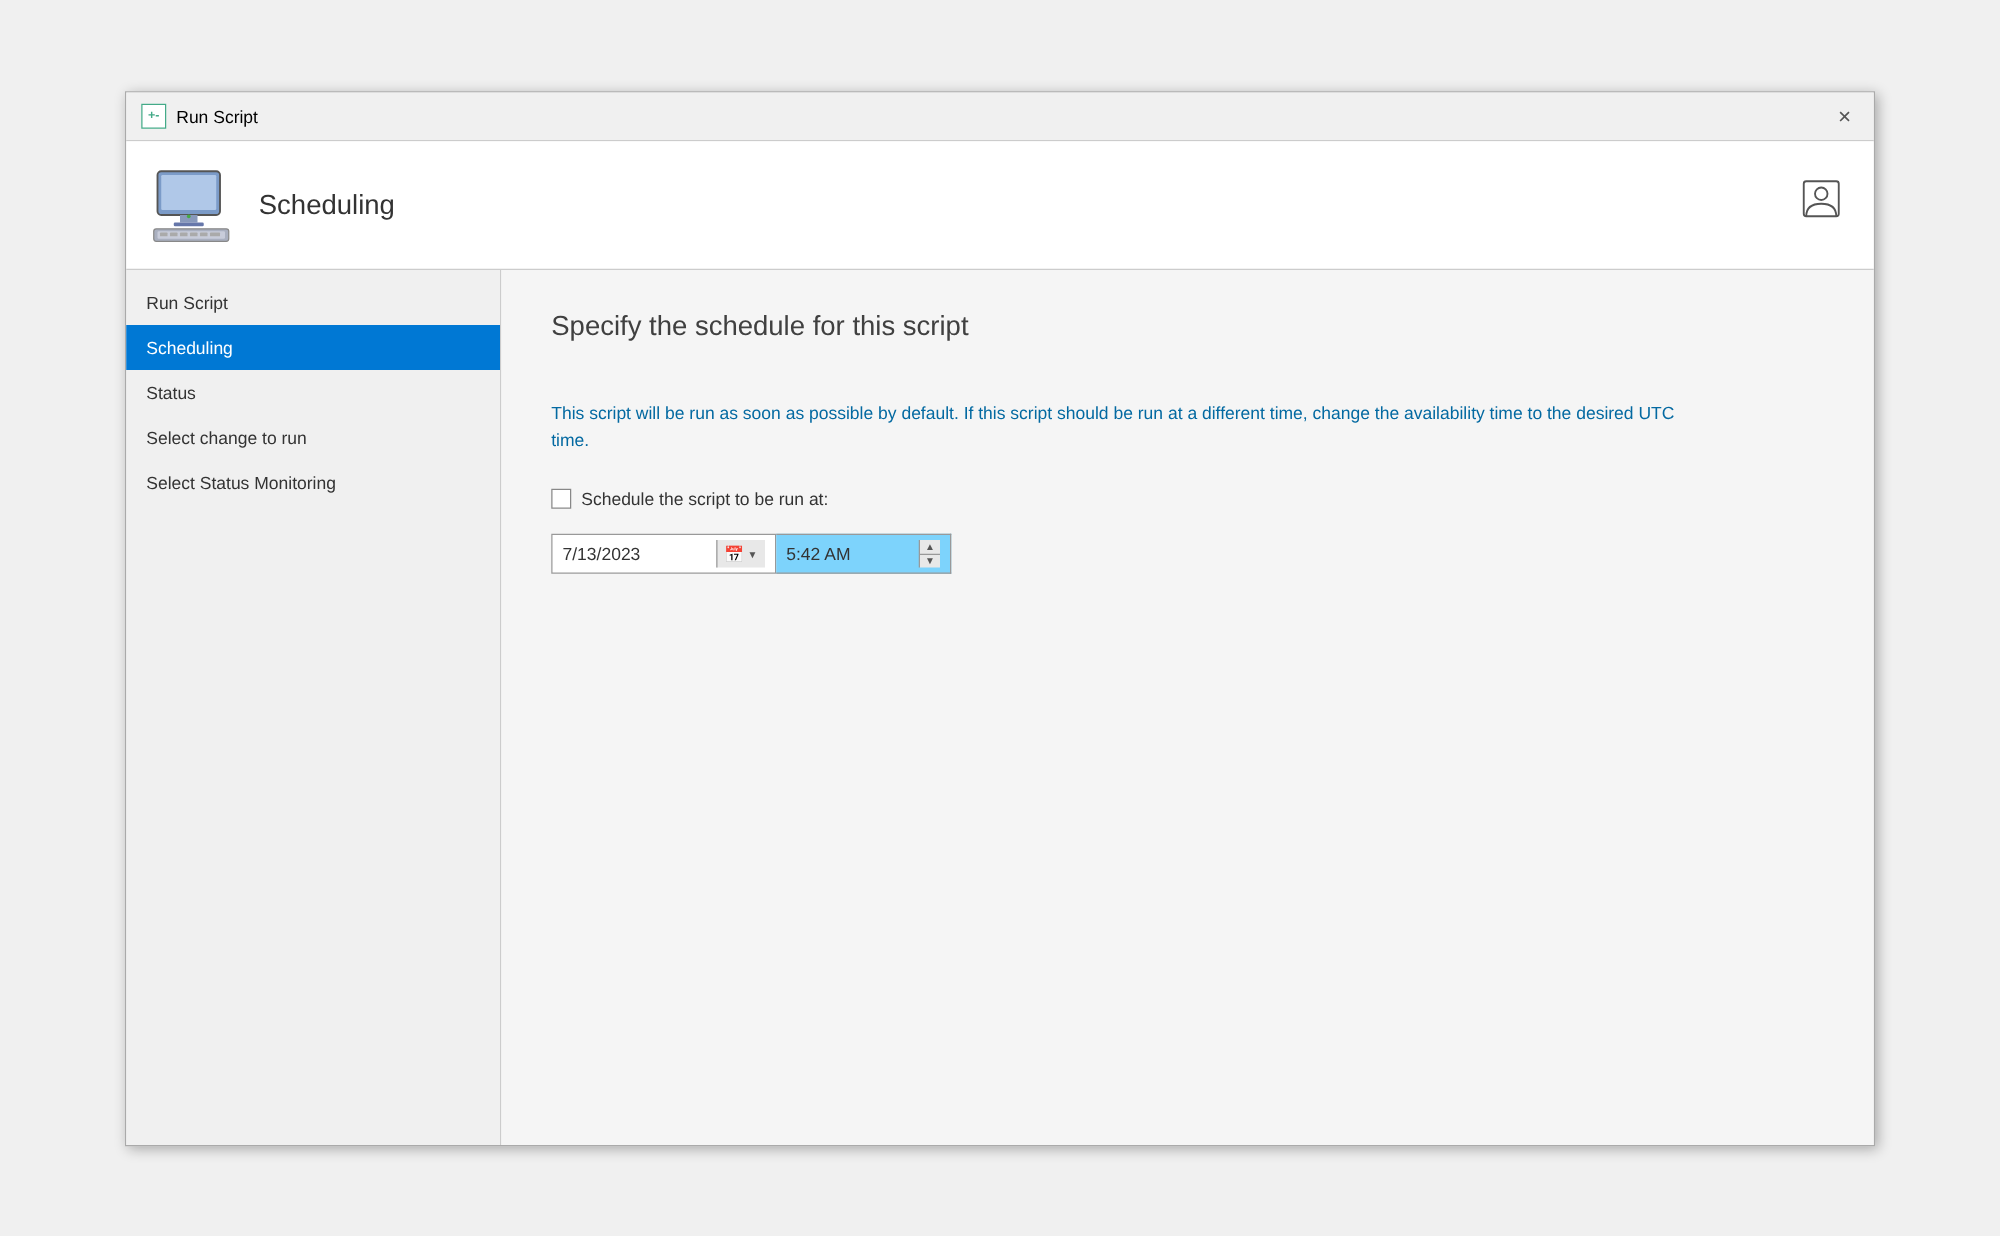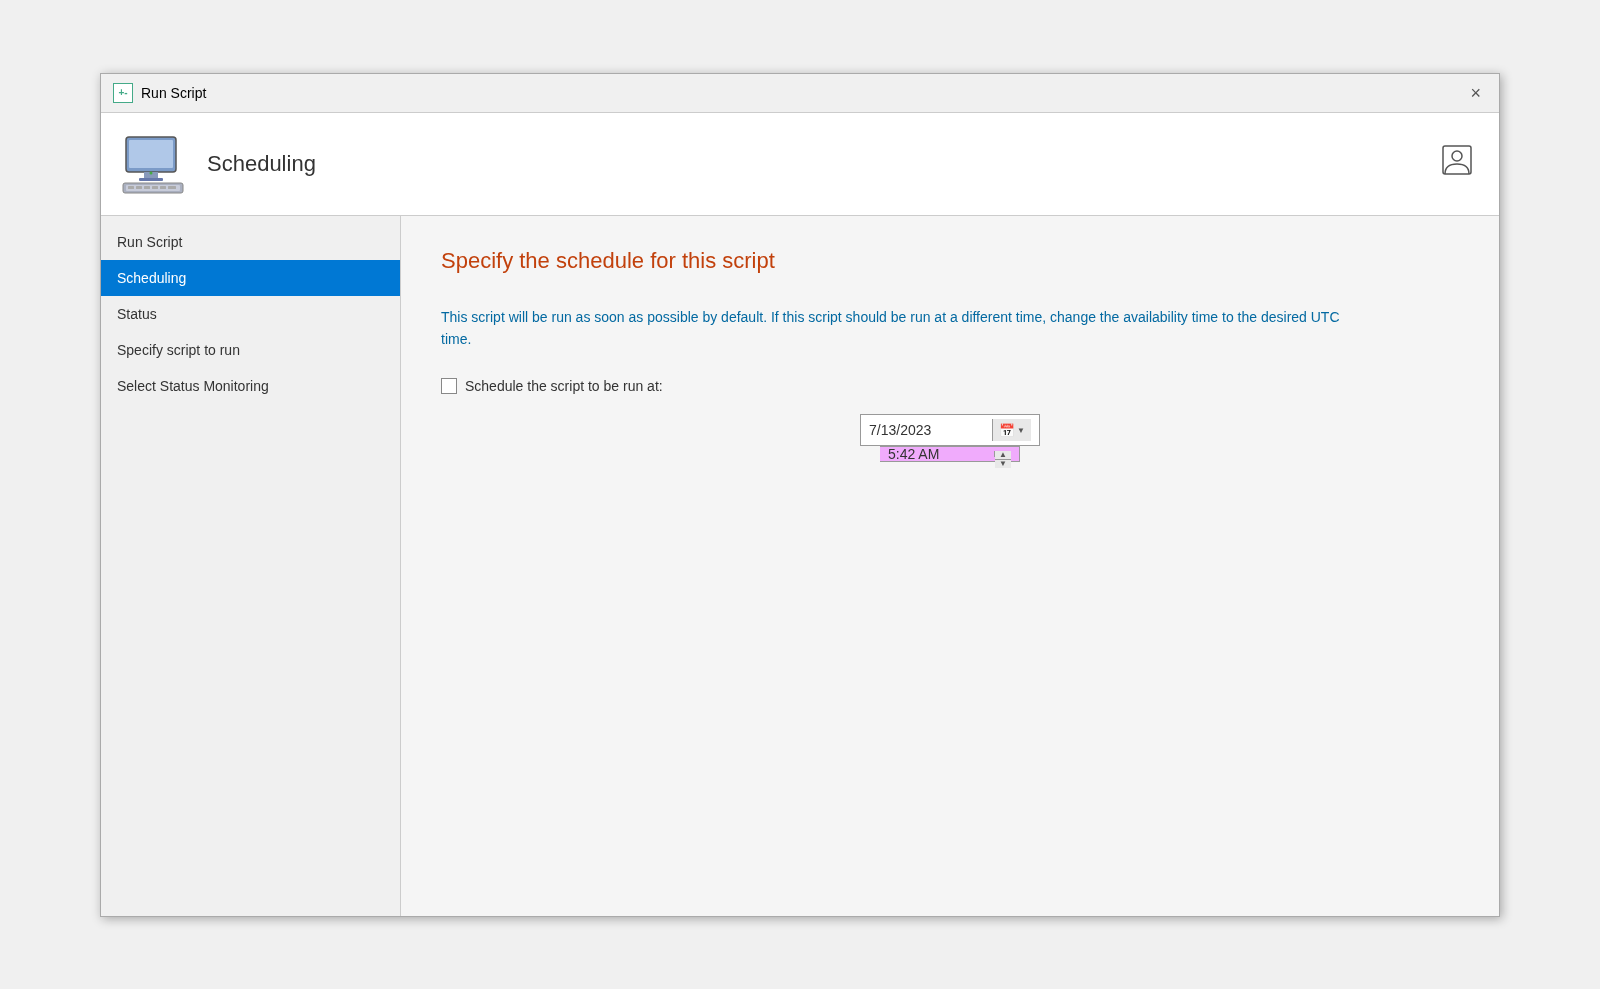--- a/index.html
+++ b/index.html
@@ -127,23 +127,23 @@
 
     
     .content-panel {
       flex: 1;
       background: #f5f5f5;
       padding: 32px 40px;
     }
 
     .content-heading {
       font-size: 22px;
-      color: #c2410c;
+      color: #404040;
       font-weight: normal;
-      margin-bottom: 32px;
+      margin-bottom: 45px;
     }
 
     .description-text {
       font-size: 14px;
       color: #0369a1;
       line-height: 1.6;
       margin-bottom: 28px;
       max-width: 900px;
     }
 
@@ -172,23 +172,22 @@
       line-height: 14px;
     }
 
     .schedule-label {
       font-size: 14px;
       color: #333;
     }
 
     .datetime-row {
       display: flex;
-      align-items: center;
+      align-items: flex-end;
       gap: 0;
-      flex-direction: column;
     }
 
     .date-field {
       display: flex;
       align-items: center;
       background: #fff;
       border: 1px solid #999;
       padding: 4px 8px;
       font-size: 14px;
       color: #333;
@@ -217,28 +216,28 @@
     }
 
     .dropdown-arrow {
       font-size: 8px;
       color: #555;
     }
 
     .time-field {
       display: flex;
       align-items: center;
-      background: #f0abfc;
+      background: #7dd3fc;
       border: 1px solid #999;
       border-left: none;
       padding: 4px 8px;
       font-size: 14px;
       color: #333;
       min-width: 140px;
-      height: 16px;
+      height: 32px;
     }
 
     .time-value {
       flex: 1;
     }
 
     .time-spinner {
       display: flex;
       flex-direction: column;
       border-left: 1px solid #999;
@@ -320,21 +319,21 @@
       <div class="sidebar-item">
         <span>Run Script</span>
       </div>
       <div class="sidebar-item active">
         <span>Scheduling</span>
       </div>
       <div class="sidebar-item">
         <span>Status</span>
       </div>
       <div class="sidebar-item">
-        <span>Specify script to run</span>
+        <span>Select change to run</span>
       </div>
       <div class="sidebar-item">
         <span>Select Status Monitoring</span>
       </div>
     </div>
 
     <div class="content-panel">
       <h2 class="content-heading">Specify the schedule for this script</h2>
 
       <p class="description-text">This script will be run as soon as possible by default. If this script should be run at a different time, change the availability time to the desired UTC time.</p>

